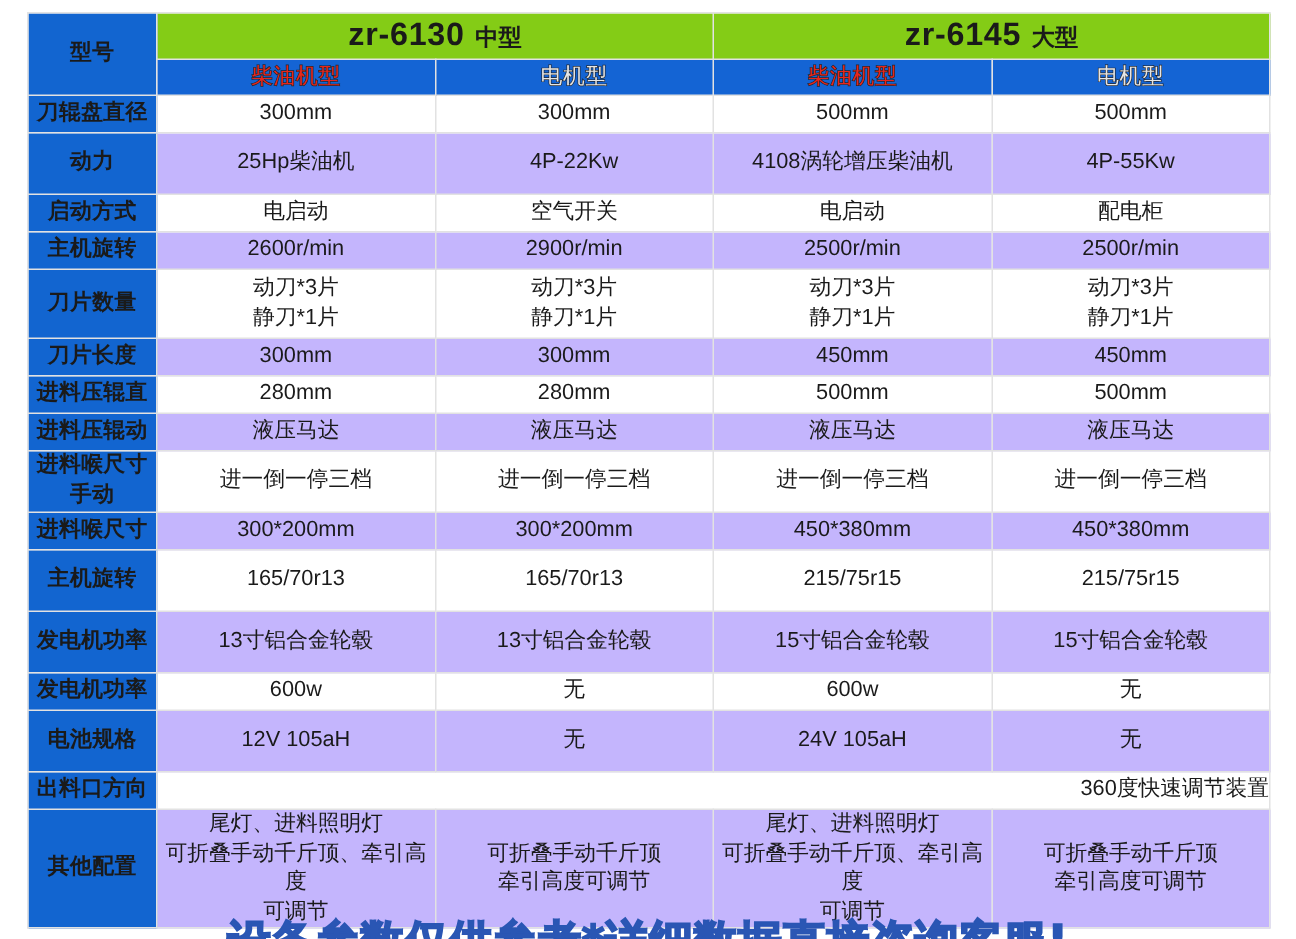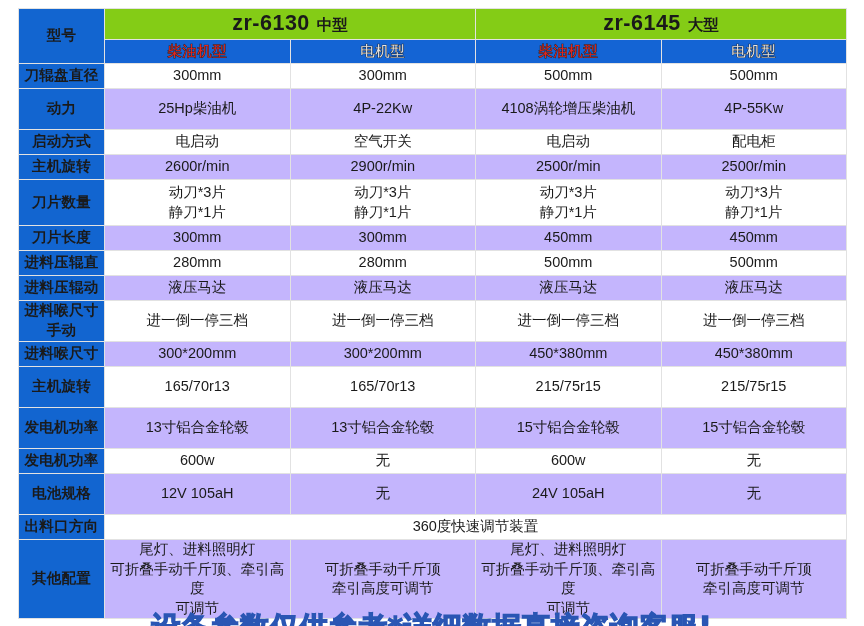--- a/index.html
+++ b/index.html
@@ -113,21 +113,21 @@
   }
   tr.alt td.val {
     background: #c4b5fd;
   }
   td.val.tall { height: 40px; }
   td.val.tall2 { height: 45px; }
   td.val.tall3 { height: 72px; margin-left: 16px; }
   td.val .vline { display: block; }
 
   td.val.wide {
-    text-align: center;
+    text-align: right;
   }
 
   
   .banner {
     position: absolute;
     left: 0;
     top: 608px;
     width: 864px;
     text-align: center;
     font-size: 29px;

